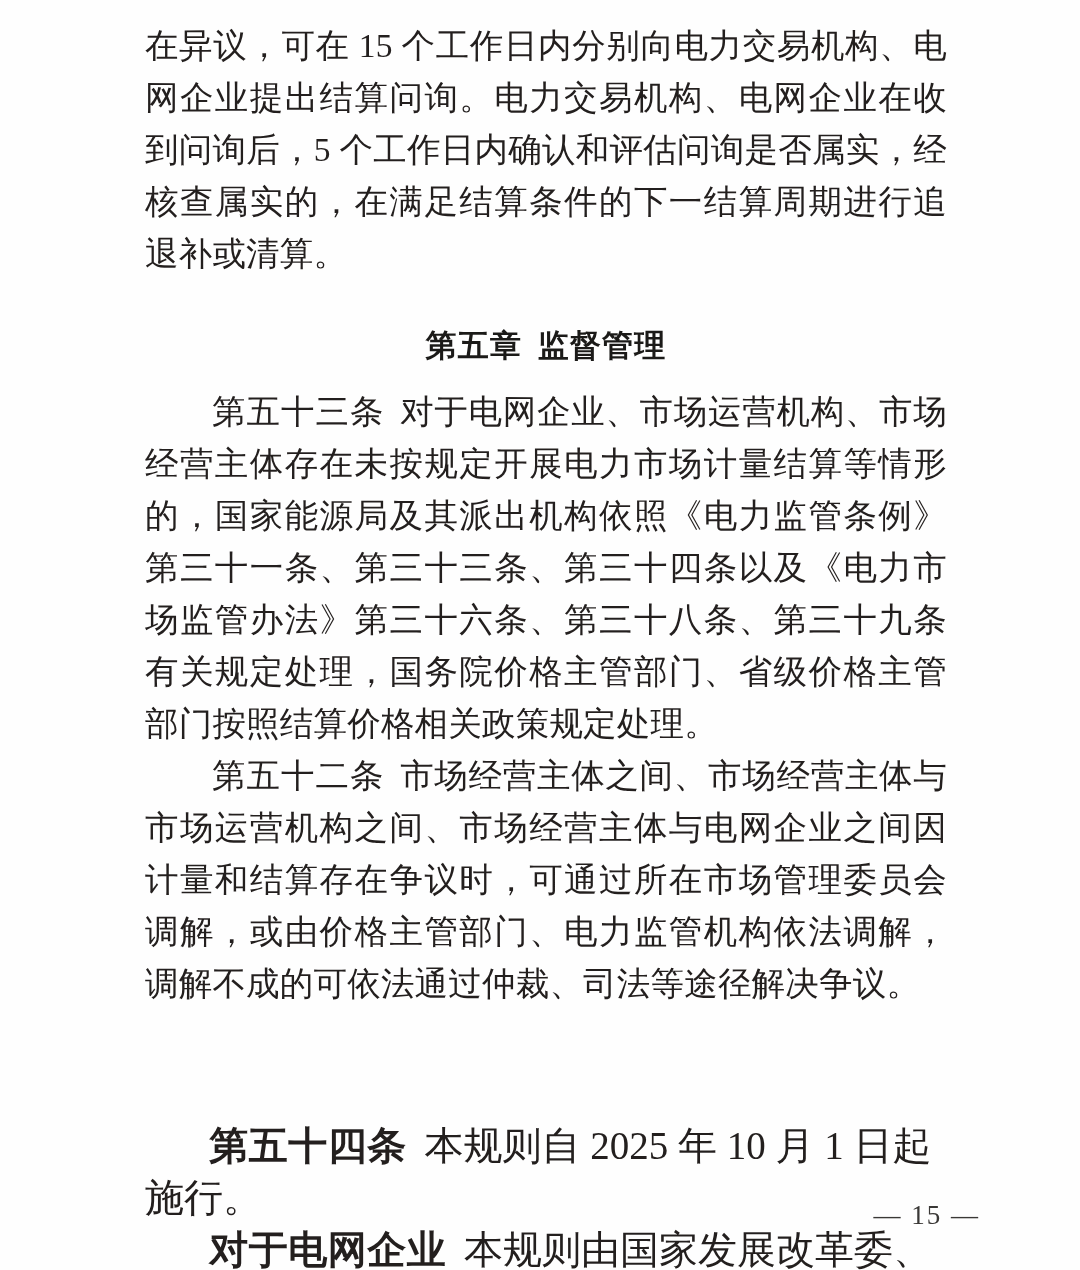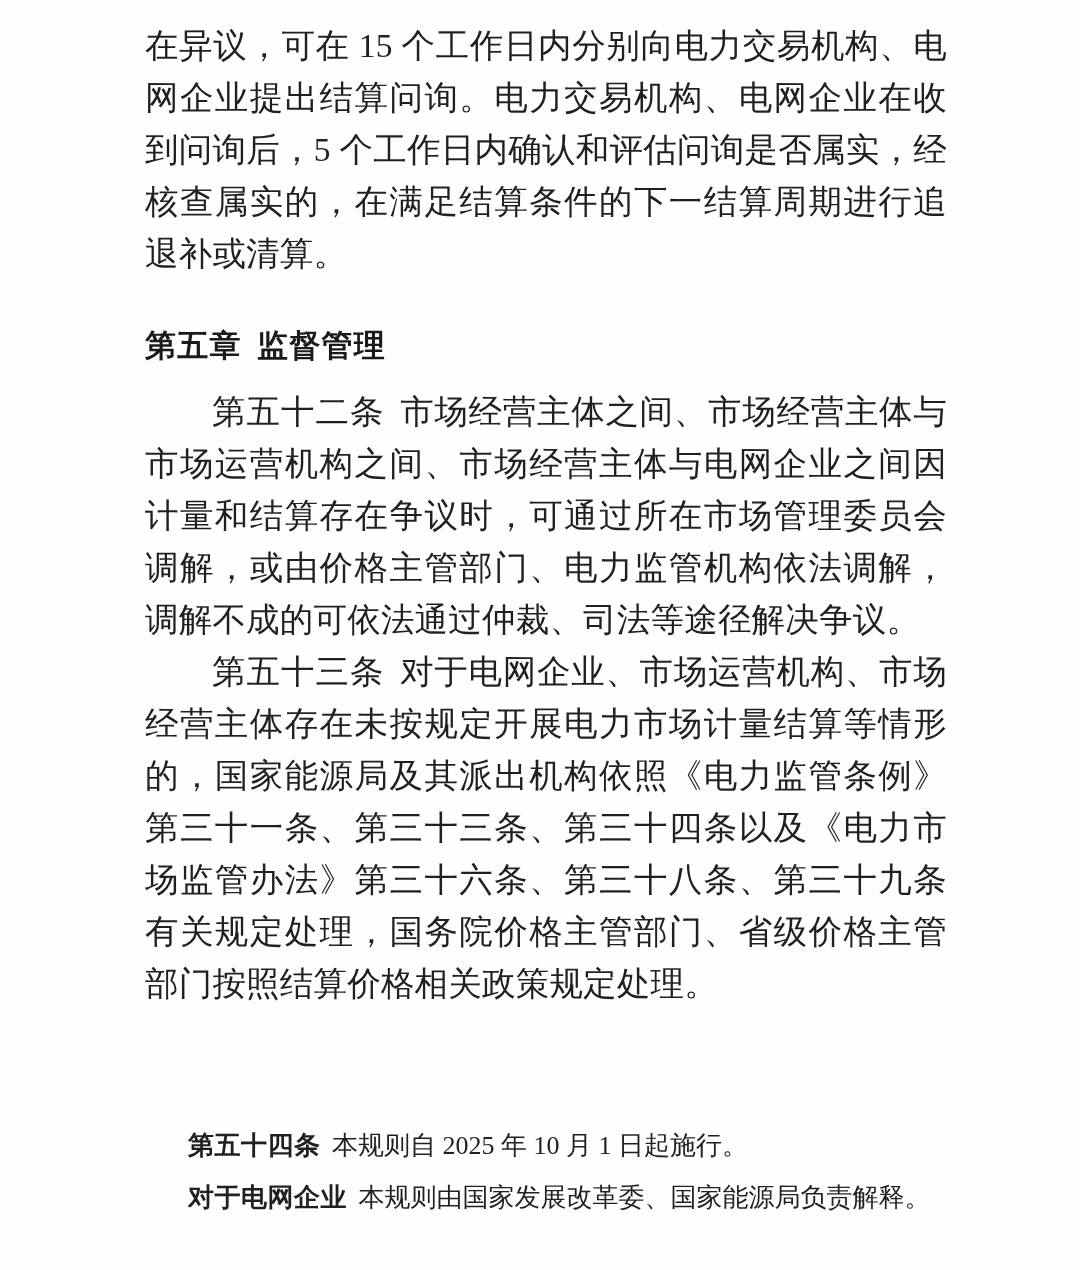--- a/index.html
+++ b/index.html
@@ -58,39 +58,39 @@
   .art-gap {
     display: inline-block;
     width: 0.45em;
   }
 
   .chapter {
     font-family: "Liberation Sans", "DejaVu Sans", sans-serif;
     font-weight: bold;
     font-size: 31px;
     line-height: 52px;
-    text-align: left;
+    text-align: center;
     color: #1b1a18;
     letter-spacing: 1.2px;
     margin: 0;
   }
   .chapter .ch-gap {
     display: inline-block;
     width: 0.5em;
   }
 
   .spacer-xs { height: 14px; }
   .spacer-md { height: 40px; }
   .spacer-xl { height: 96px; }
 
   
   .block-top { padding-top: 20px; }
 
   .short-para {
-    font-size: 26px;
+    font-size: 39px;
     line-height: 52px;
     text-align: left;
     color: #231f1e;
     margin: 0;
     text-indent: 1.65em;
   }
 
   .footer {
     position: absolute;
     left: 0;
@@ -117,29 +117,32 @@
     <div class="block-top">
       <p class="para">在异议，可在 15 个工作日内分别向电力交易机构、电网企业提出结算问询。电力交易机构、电网企业在收到问询后，5 个工作日内确认和评估问询是否属实，经核查属实的，在满足结算条件的下一结算周期进行追退补或清算。</p>
     </div>
 
     <div class="spacer-md"></div>
 
     <h2 class="chapter"><span>第五章</span><span class="ch-gap"></span><span>监督管理</span></h2>
 
     <div class="spacer-xs"></div>
 
+    <p class="para indent2"><span class="art-num">第五十三条</span><span class="art-gap"></span><span>对于电网企业、市场运营机构、市场经营主体存在未按规定开展电力市场计量结算等情形的，国家能源局及其派出机构依照《电力监管条例》第三十一条、第三十三条、第三十四条以及《电力市场监管办法》第三十六条、第三十八条、第三十九条有关规定处理，国务院价格主管部门、省级价格主管部门按照结算价格相关政策规定处理。</span></p>
+
     <p class="para indent2"><span class="art-num">第五十二条</span><span class="art-gap"></span><span>市场经营主体之间、市场经营主体与市场运营机构之间、市场经营主体与电网企业之间因计量和结算存在争议时，可通过所在市场管理委员会调解，或由价格主管部门、电力监管机构依法调解，调解不成的可依法通过仲裁、司法等途径解决争议。</span></p>
-
-    <p class="para indent2"><span class="art-num">第五十三条</span><span class="art-gap"></span><span>对于电网企业、市场运营机构、市场经营主体存在未按规定开展电力市场计量结算等情形的，国家能源局及其派出机构依照《电力监管条例》第三十一条、第三十三条、第三十四条以及《电力市场监管办法》第三十六条、第三十八条、第三十九条有关规定处理，国务院价格主管部门、省级价格主管部门按照结算价格相关政策规定处理。</span></p>
 
     <div class="spacer-xl"></div>
 
 
     <div class="spacer-xs"></div>
 
     <p class="short-para"><span class="art-num">第五十四条</span><span class="art-gap"></span><span>本规则自 2025 年 10 月 1 日起施行。</span></p>
 
     <p class="short-para"><span class="art-num">对于电网企业</span><span class="art-gap"></span><span>本规则由国家发展改革委、国家能源局负责解释。</span></p>
 
   </div>
 
+  <div class="footer">
+    <span class="page-num">— 15 —</span>
+  </div>
 
 </div>
 
 </body></html>

